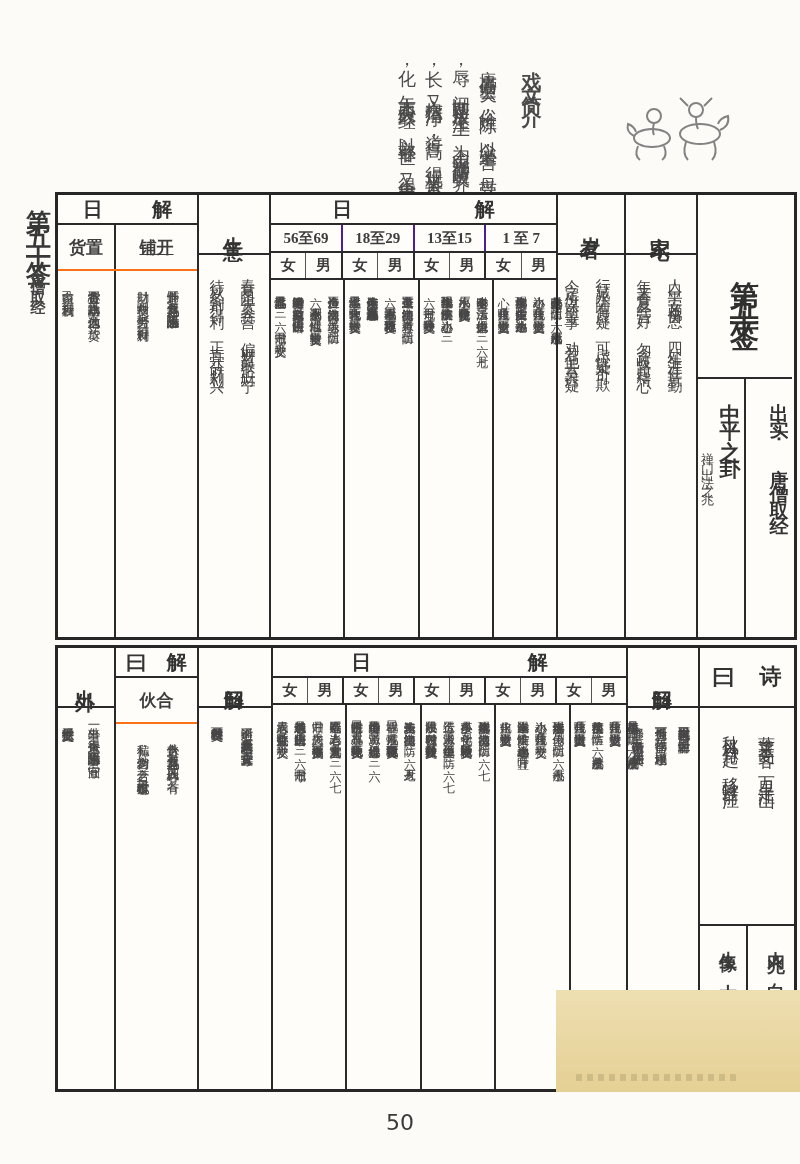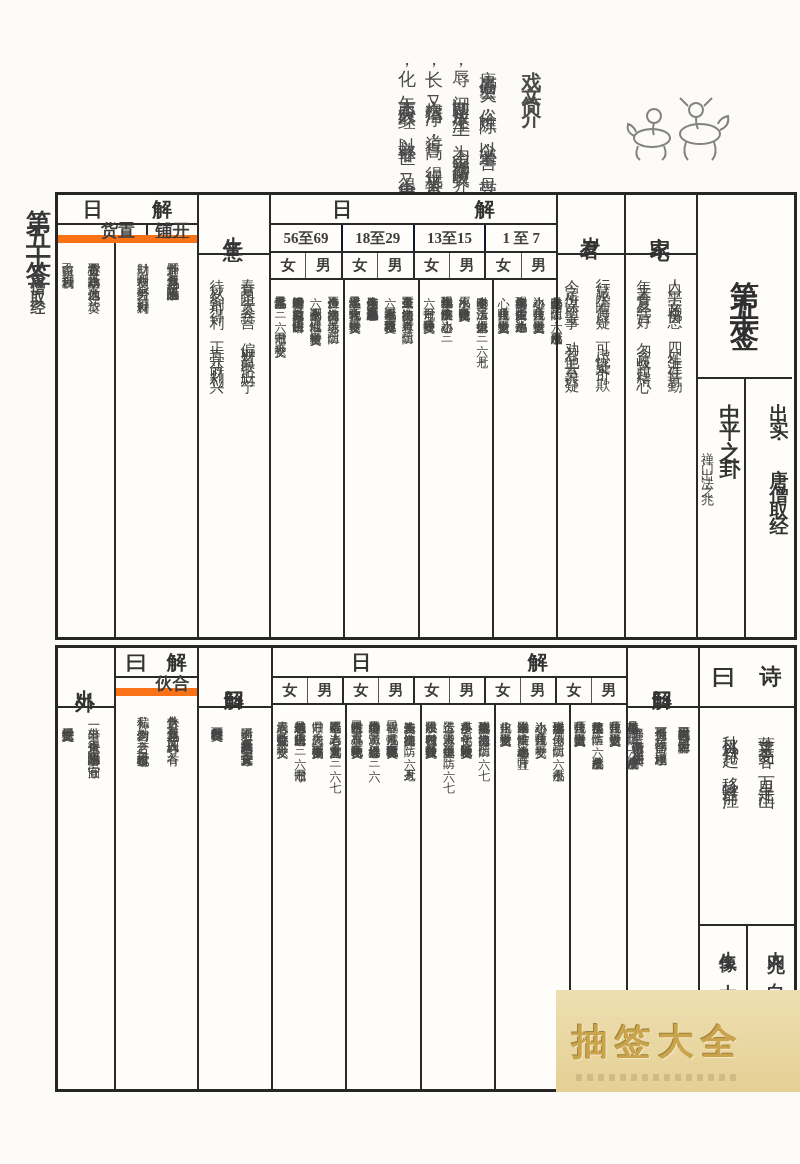--- a/index.html
+++ b/index.html
@@ -18,36 +18,36 @@
   .margin-title { position:absolute; left:22px; top:190px; height:500px; writing-mode:vertical-rl; text-orientation:upright; }
   .margin-title .main { font-size:25px; font-weight:bold; letter-spacing:17px; color:#373737; }
   .margin-title .sub  { font-size:15px; font-weight:bold; letter-spacing:10px; margin-block-start:24px; color:#444; }
 
   
   .band { position:absolute; display:flex; border:3px solid #262626; background:#fefdfa; }
   .col { display:flex; flex-direction:column; }
   .col + .col { border-left:2px solid #2a2a2a; }
 
   .spanhdr { height:30px; display:flex; align-items:center; justify-content:space-around; font-size:20px; font-weight:bold; border-bottom:2px solid #2a2a2a; color:#333; }
-  .subhdr2 { display:flex; height:18px; border-bottom:8px solid #f97316;padding-left:32px; }
+  .subhdr2 { display:flex; height:46px; border-bottom:2px solid #f97316; }
   .subhdr2 > div { display:flex; align-items:center; justify-content:center; font-size:17px; font-weight:bold; }
   .subhdr2 > div + div { border-left:2px solid #2a2a2a; }
 
   .vhdr { height:60px; display:flex; align-items:center; justify-content:center; writing-mode:vertical-rl; text-orientation:upright; font-size:20px; font-weight:bold; letter-spacing:3px; border-bottom:2px solid #2a2a2a; color:#333; }
 
   .content2 { flex:1; display:flex; }
   .content2 > div + div { border-left:2px solid #2a2a2a; }
   .smalltext { font-size:12.5px; line-height:26px; padding:10px 7px 0 0; color:#474747; }
   .widetext  { font-size:12.5px; line-height:30px; padding:10px 9px 0 0; color:#474747; }
   .verse { font-size:15px; line-height:31px; letter-spacing:6px; padding:12px 6px 0 0; color:#454545; }
   .jietext3 { font-size:12.5px; line-height:23px; padding:10px 3px 0 0; color:#474747; }
 
   .lblrow { display:flex; height:28px; border-bottom:2px solid #2a2a2a; }
   .lblrow > div { flex:1; display:flex; align-items:center; justify-content:center; font-size:15px; font-weight:bold; }
-  .lblrow > div + div { border-left:2px solid #0f172a; }
+  .lblrow > div + div { border-left:2px solid #4c1d95; }
   .genrow { display:flex; height:27px; border-bottom:2px solid #2a2a2a; }
   .genrow > .ggrp { flex:1; display:flex; }
   .genrow > .ggrp + .ggrp { border-left:2px solid #2a2a2a; }
   .ggrp > div { flex:1; display:flex; align-items:center; justify-content:center; font-size:15px; font-weight:bold; }
   .ggrp > div + div { border-left:1.5px solid #555; }
   .agebody { flex:1; display:flex; }
   .agebody > .agecell { flex:1; padding:7px 2px 0 0; writing-mode:vertical-rl; text-orientation:upright; }
   .agebody > .agecell + .agecell { border-left:2px solid #2a2a2a; }
   .agecell > div { font-size:12px; line-height:17.6px; white-space:pre-line; color:#474747; }
 
@@ -311,18 +311,18 @@
       <div class="poembox">蓬莱三岛客　万里走江山
 秋风秋月起　移岭过前江</div>
       <div class="nsbox">
         <div>生像：大</div>
         <div>内兆：白</div>
       </div>
     </div>
   </div>
 
   <div class="watermark">
-    <div class="wm-text">抽签大全</div>
     <div class="wm-fine"></div>
   </div>
 
+  <div class="pageno">50</div>
 
 </div>
 
 </body></html>

